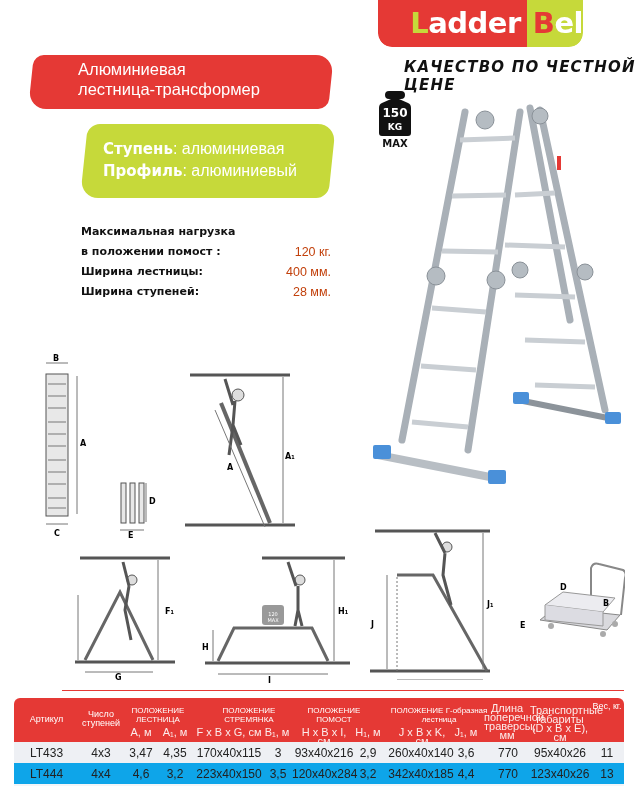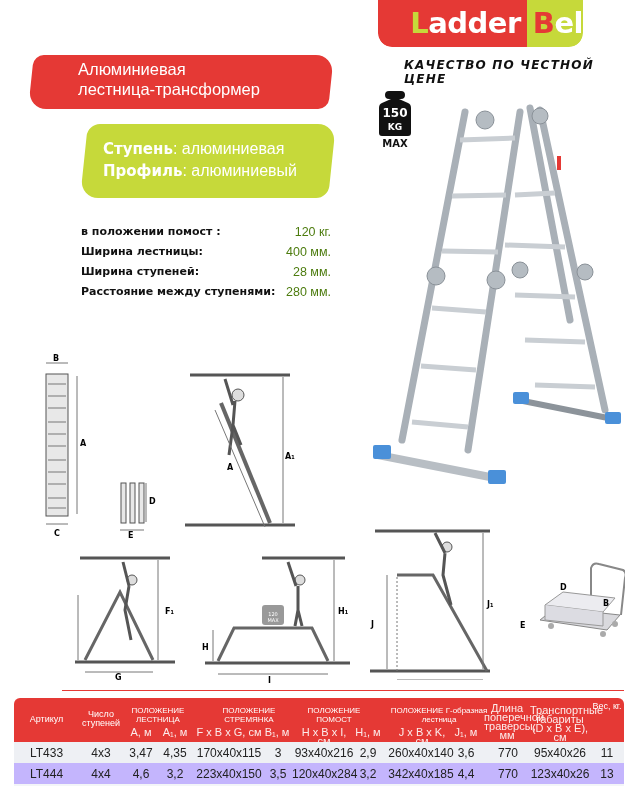--- a/index.html
+++ b/index.html
@@ -6,54 +6,54 @@
   html, body { width: 641px; height: 786px; background: #ffffff; overflow: hidden; }
   body { position: relative; font-family: "Liberation Sans", sans-serif; color: #1a1a1a; }
 
   
   .logo { position: absolute; left: 378px; top: 0; width: 205px; height: 47px; border-radius: 0 0 14px 14px; overflow: hidden; display: flex; }
   .logo .red { background: #e53935; width: 160px; height: 100%; display: flex; align-items: center; justify-content: flex-end; padding-right: 6px; border-bottom-left-radius: 14px; }
   .logo .green { background: #c6d93a; flex: 1; height: 100%; display: flex; align-items: center; padding-left: 6px; border-bottom-right-radius: 14px; }
   .logo .word { font-family: "DejaVu Sans", sans-serif; font-weight: bold; font-size: 29px; letter-spacing: -0.5px; color: #fff; line-height: 1; }
   .logo .first { color: #c6d93a; }
   .logo .green .first { color: #e53935; }
-  .slogan { position: absolute; left: 404px; top: 58px; font-family: "DejaVu Sans", sans-serif; font-weight: bold; font-style: italic; font-size: 12px; letter-spacing: 1.2px; color: #111; }
+  .slogan { position: absolute; left: 404px; top: 58px; font-family: "DejaVu Sans", sans-serif; font-weight: bold; font-style: italic; font-size: 15px; letter-spacing: 1.2px; color: #111; }
 
   
   .title-badge { position: absolute; left: 31px; top: 55px; width: 300px; height: 54px; background: #e53935; border-radius: 10px 18px 10px 18px; transform: skewX(-6deg); }
   .title-text { position: absolute; left: 78px; top: 59px; color: #fff; font-size: 16.5px; line-height: 20px; }
 
   
   .mat-badge { position: absolute; left: 84px; top: 124px; width: 248px; height: 74px; background: #c6d93a; border-radius: 12px 18px 12px 18px; transform: skewX(-6deg); }
   .mat-text { position: absolute; left: 103px; top: 138px; color: #fff; font-size: 16px; line-height: 22px; }
   .mat-text b { font-family: "DejaVu Sans", sans-serif; font-weight: bold; font-size: 15px; }
 
   
   .specs { position: absolute; left: 81px; top: 222px; width: 250px; font-size: 12px; }
   .spec-row { display: flex; justify-content: space-between; height: 20px; line-height: 20px; }
   .spec-row .lbl { font-family: "DejaVu Sans", sans-serif; font-weight: bold; font-size: 11px; color: #111; }
-  .spec-row .val { font-size: 12.5px; color: #4d7c0f; text-align: right; }
+  .spec-row .val { font-size: 12.5px; color: #c2410c; text-align: right; }
 
   
   .weight { position: absolute; left: 378px; top: 89px; width: 34px; }
   .weight svg { display: block; }
   .weight .max { font-family: "DejaVu Sans", sans-serif; font-weight: bold; font-size: 10px; text-align: center; margin-top: 1px; color: #111; }
 
   .photo { position: absolute; left: 370px; top: 100px; width: 255px; height: 390px; }
   .diagram { position: absolute; }
 
   
   .table { position: absolute; left: 14px; top: 698px; width: 610px; }
   .thead { background: #e53935; height: 44px; border-radius: 6px 6px 0 0; color: #fff; position: relative; }
   .thead .h { position: absolute; text-align: center; font-size: 8px; line-height: 9px; text-transform: none; }
   .thead .big { font-size: 9px; }
   .thead .sub { font-size: 11px; opacity: 0.9; }
   .row { height: 21px; position: relative; font-size: 12px; color: #222; }
   .row.r1 { background: #eef0f4; }
-  .row.r2 { background: #c4b5fd; }
+  .row.r2 { background: #0ea5e9; }
   .row.r3 { background: #f3f5f8; height: 10px; }
   .row .c { position: absolute; top: 4px; text-align: center; }
   .divider { position: absolute; left: 62px; top: 690px; width: 562px; height: 1px; background: #e53935; }
 </style>
 </head>
 <body>
 
 <div class="logo">
   <div class="red">
     <span class="word"><span class="first">L</span><span>adder</span></span>
@@ -70,35 +70,35 @@
   <div>лестница-трансформер</div>
 </div>
 
 <div class="mat-badge"></div>
 <div class="mat-text">
   <div><b>Ступень</b><span>: алюминиевая</span></div>
   <div><b>Профиль</b><span>: алюминиевый</span></div>
 </div>
 
 <div class="specs">
+  <div class="spec-row">
+      <span class="lbl">Максимальная нагрузка</span>
+      <span class="val"></span>
+    </div>
   <div class="spec-row">
       <span class="lbl">в положении помост :</span>
       <span class="val">120 кг.</span>
     </div>
   <div class="spec-row">
       <span class="lbl">Ширина лестницы:</span>
       <span class="val">400 мм.</span>
     </div>
   <div class="spec-row">
       <span class="lbl">Ширина ступеней:</span>
       <span class="val">28 мм.</span>
-    </div>
-  <div class="spec-row">
-      <span class="lbl">Расстояние между ступенями:</span>
-      <span class="val">280 мм.</span>
     </div>
 </div>
 
 <div class="weight">
   <svg width="34" height="48" viewBox="0 0 34 48">
     <path d="M11 2 h12 a4 4 0 0 1 0 8 h-2 L30 14 Q33 15 33 19 L33 44 Q33 47 30 47 L4 47 Q1 47 1 44 L1 19 Q1 15 4 14 L13 10 h-2 a4 4 0 0 1 0 -8z" fill="#111"></path>
     <text x="17" y="28" font-family="DejaVu Sans, sans-serif" font-weight="bold" font-size="12" fill="#fff" text-anchor="middle">150</text>
     <text x="17" y="41" font-family="DejaVu Sans, sans-serif" font-weight="bold" font-size="9" fill="#fff" text-anchor="middle">KG</text>
   </svg>
   <div class="max">MAX</div>

